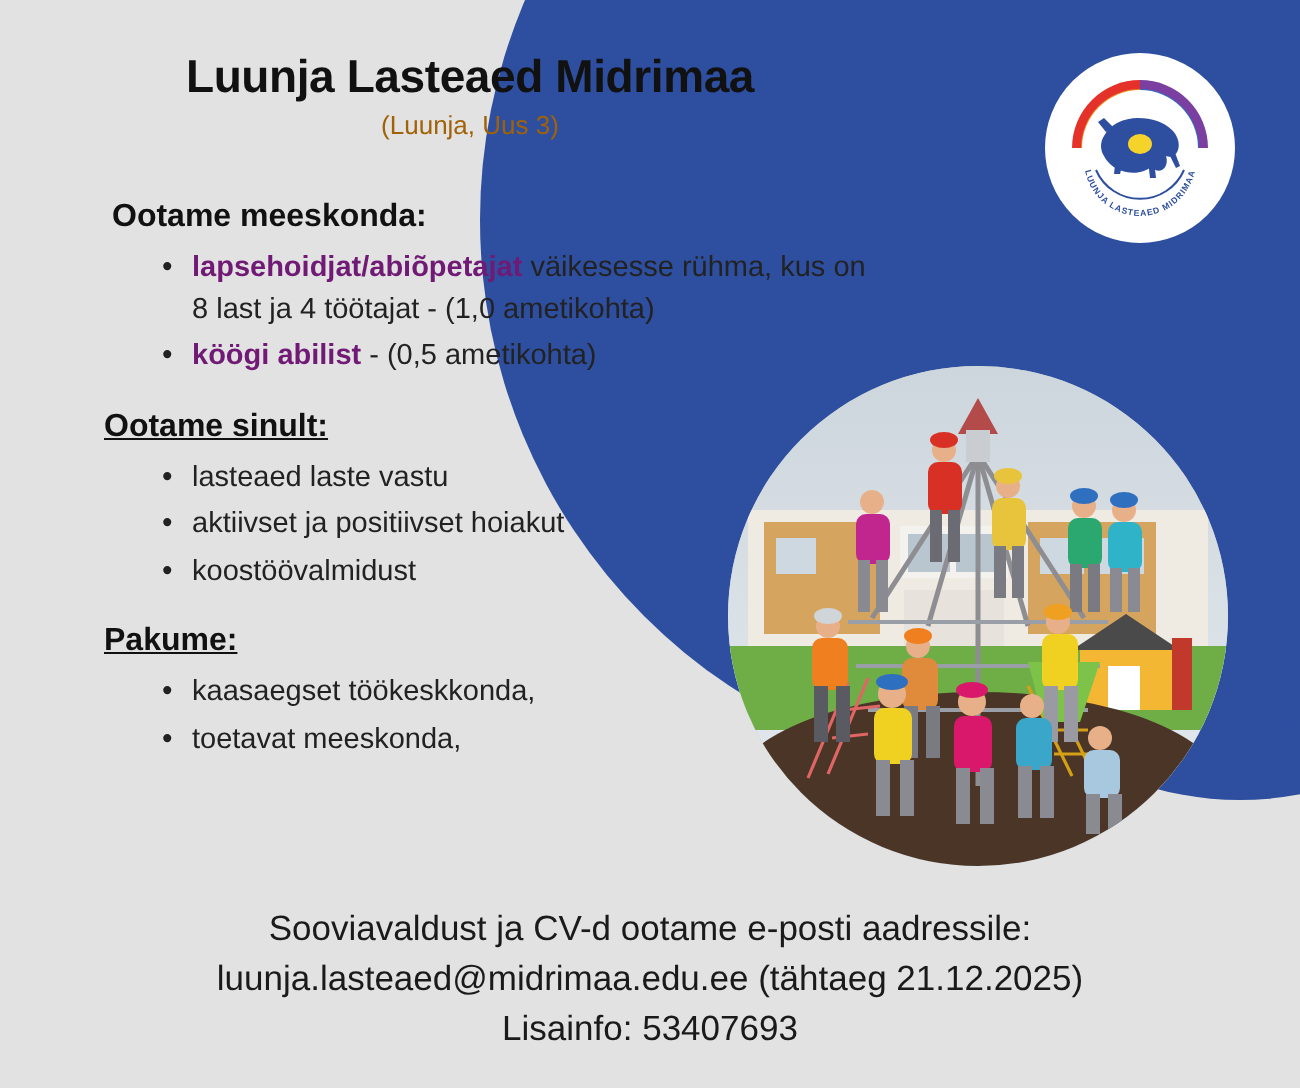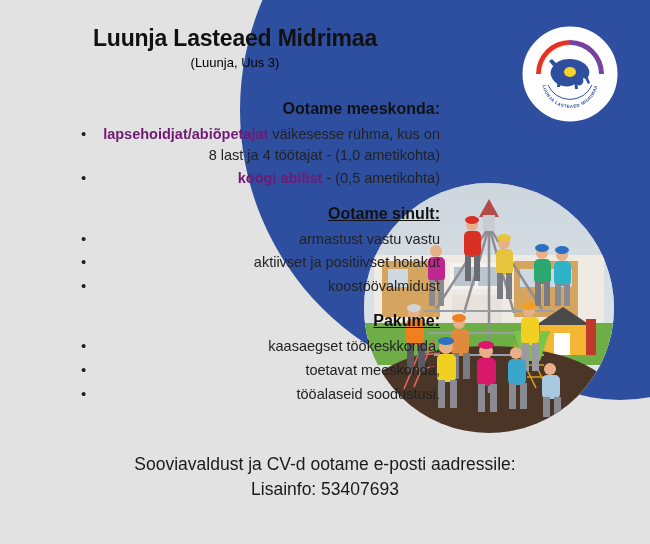--- a/index.html
+++ b/index.html
@@ -85,31 +85,30 @@
   .title {
     font-size: 23px;
     font-weight: bold;
     letter-spacing: -0.2px;
     color: #111;
     line-height: 1.1;
     margin: 0;
   }
   .subtitle {
     font-size: 13px;
-    color: #000000;
+    color: #a16207;
     margin-top: 4px;
   }
 
   .body-col {
     position: absolute;
     top: 100px;
     left: 40px;
     width: 400px;
     z-index: 6;
-    text-align: right;
   }
   .sec-head {
     font-size: 16px;
     font-weight: bold;
     color: #111;
     margin: 0 0 6px 16px;
   }
   .sec-head.tight { margin-left: 12px; text-decoration: underline; }
   ul.bullets {
     margin: 0 0 16px 0;
@@ -343,31 +342,31 @@
   <div class="body-col">
 
     <div class="sec-head">Ootame meeskonda:</div>
     <ul class="bullets">
       <li><b>lapsehoidjat/abiõpetajat</b><span> väikesesse rühma, kus on 8 last ja 4 töötajat - (1,0 ametikohta)</span></li>
       <li><b>köögi abilist</b><span> - (0,5 ametikohta)</span></li>
     </ul>
 
     <div class="sec-head tight">Ootame sinult:</div>
     <ul class="bullets">
-      <li><span>armastust vastu vastu</span></li>
+      <li><span>lasteaed laste vastu</span></li>
       <li><span>aktiivset ja positiivset hoiakut</span></li>
       <li><span>koostöövalmidust</span></li>
     </ul>
 
     <div class="sec-head tight">Pakume:</div>
     <ul class="bullets">
       <li><span>kaasaegset töökeskkonda,</span></li>
       <li><span>toetavat meeskonda,</span></li>
-      <li><span>tööalaseid soodustusi.</span></li>
     </ul>
   </div>
 
   <div class="footer">
     <div>Sooviavaldust ja CV-d ootame e-posti aadressile:</div>
+    <div>luunja.lasteaed@midrimaa.edu.ee (tähtaeg 21.12.2025)</div>
     <div>Lisainfo: 53407693</div>
   </div>
 
 </div>
 
 </body></html>

